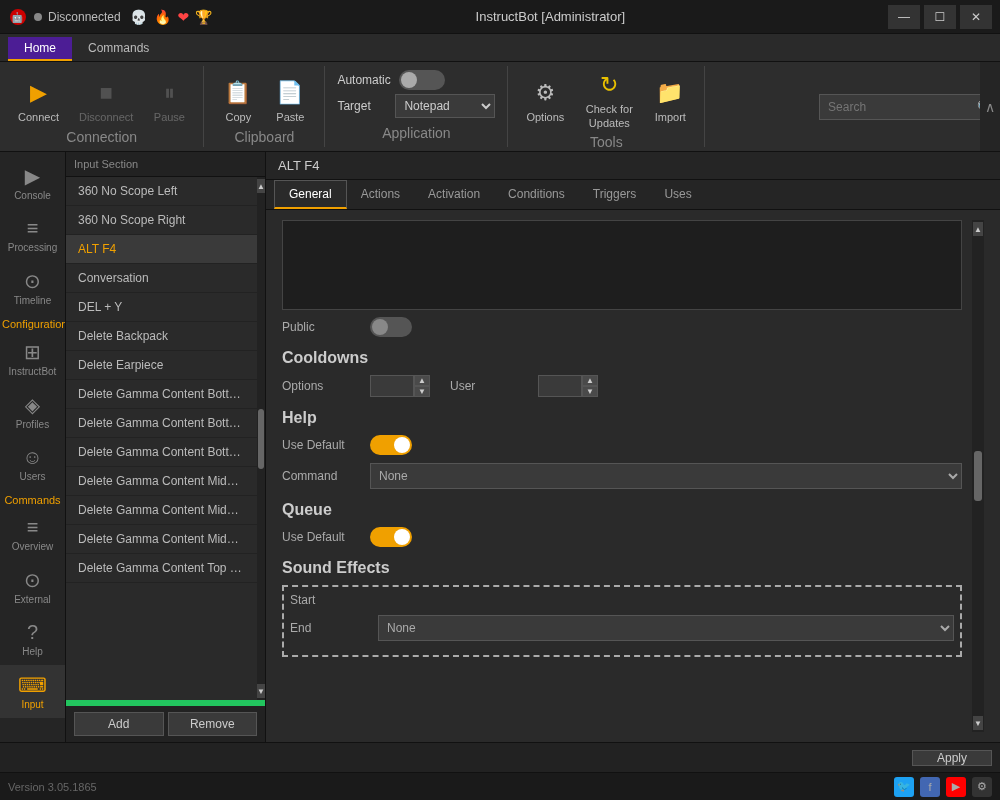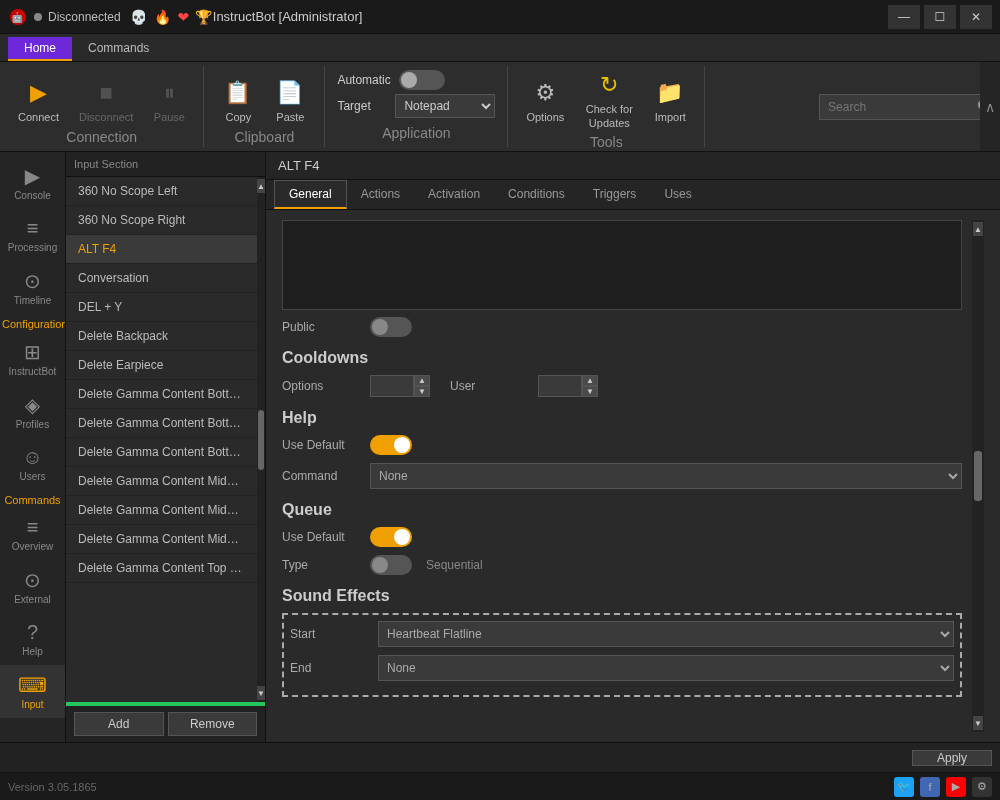--- a/index.html
+++ b/index.html
@@ -23,21 +23,21 @@
       border-bottom: 1px solid #111;
     }
     #titlebar .app-icon {
       width: 20px; height: 20px; margin-right: 6px;
       display: flex; align-items: center; justify-content: center;
     }
     #titlebar .status-dot {
       width: 8px; height: 8px; border-radius: 50%; background: #888; margin-right: 6px;
     }
     #titlebar .app-title {
-      flex: 1; font-size: 13px; color: #ccc;
+      flex: 1; text-align: center; font-size: 13px; color: #ccc;
     }
     #titlebar .win-controls {
       display: flex; gap: 4px;
     }
     #titlebar .win-btn {
       width: 32px; height: 24px; border: none; background: #333; color: #ccc;
       cursor: pointer; font-size: 12px; display: flex; align-items: center; justify-content: center;
     }
 
     
@@ -52,21 +52,21 @@
     .ribbon-tab {
       padding: 4px 16px;
       cursor: pointer;
       font-size: 12px;
       color: #bbb;
       border: none;
       background: transparent;
       border-bottom: 2px solid transparent;
     }
     .ribbon-tab.active {
-      background: #6d28d9;
+      background: #4c1d95;
       color: #fff;
       border-bottom: 2px solid #f0a000;
     }
 
     
     #ribbon {
       height: 90px;
       background: #2d2d2d;
       display: flex;
       align-items: stretch;
@@ -240,21 +240,21 @@
       text-overflow: ellipsis;
     }
     .cmd-item.active { background: #3a3a3a; color: #f0a000; }
 
     
     #cmd-list-footer {
       display: flex;
       gap: 4px;
       padding: 6px 8px;
       background: #222;
-      border-top: 4px solid #22c55e;
+      border-top: 6px solid #22c55e;
     }
     .cmd-footer-btn {
       flex: 1;
       padding: 4px;
       background: #3a3a3a;
       border: 1px solid #555;
       color: #ccc;
       cursor: pointer;
       font-size: 12px;
     }
@@ -684,36 +684,26 @@
         </div>
 
         
         <div class="section-title">Queue</div>
         <div class="field-row">
           <span class="field-label">Use Default</span>
           <div class="toggle-sm">
             <div class="toggle-sm-knob"></div>
           </div>
         </div>
-        <div class="field-row">
-          <span class="field-label">Type</span>
-          <div class="toggle-off" style="margin-right:6px;">
-            <div class="toggle-off-knob"></div>
-          </div>
-          <span style="color:#888;font-size:12px;">Sequential</span>
-        </div>
 
         
         <div class="section-title">Sound Effects</div>
         <div class="sound-section">
           <div class="field-row">
             <span class="field-label">Start</span>
-            <select class="small-select">
-              <option>Heartbeat Flatline</option>
-            </select>
           </div>
           <div class="field-row">
             <span class="field-label">End</span>
             <select class="small-select">
               <option>None</option>
             </select>
           </div>
         </div>
 
       </div>

